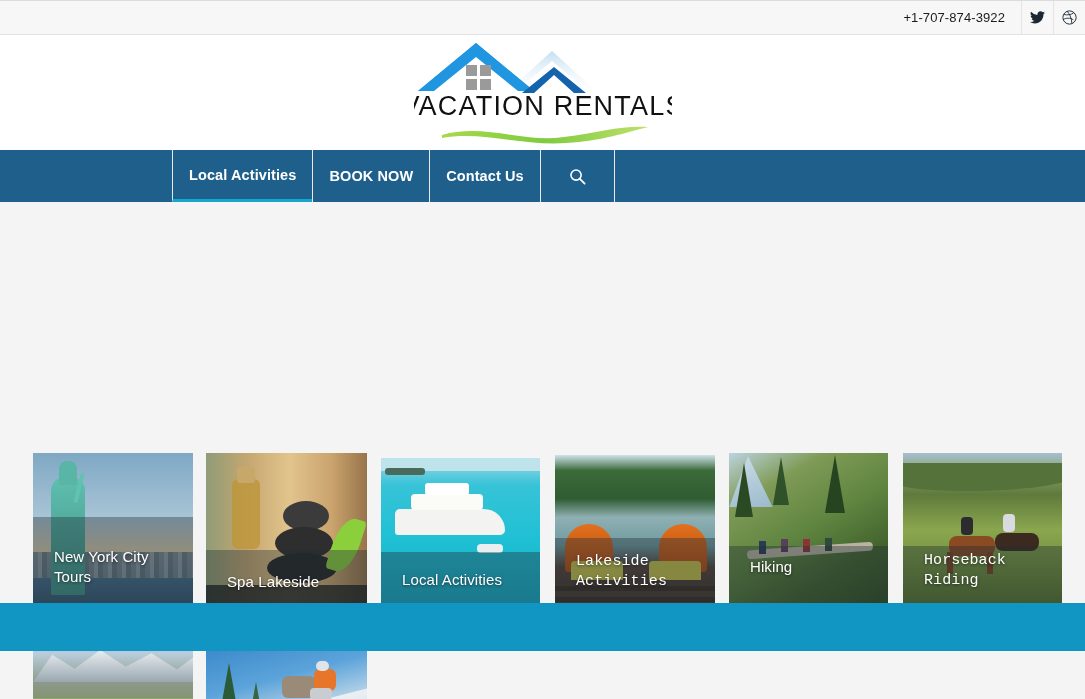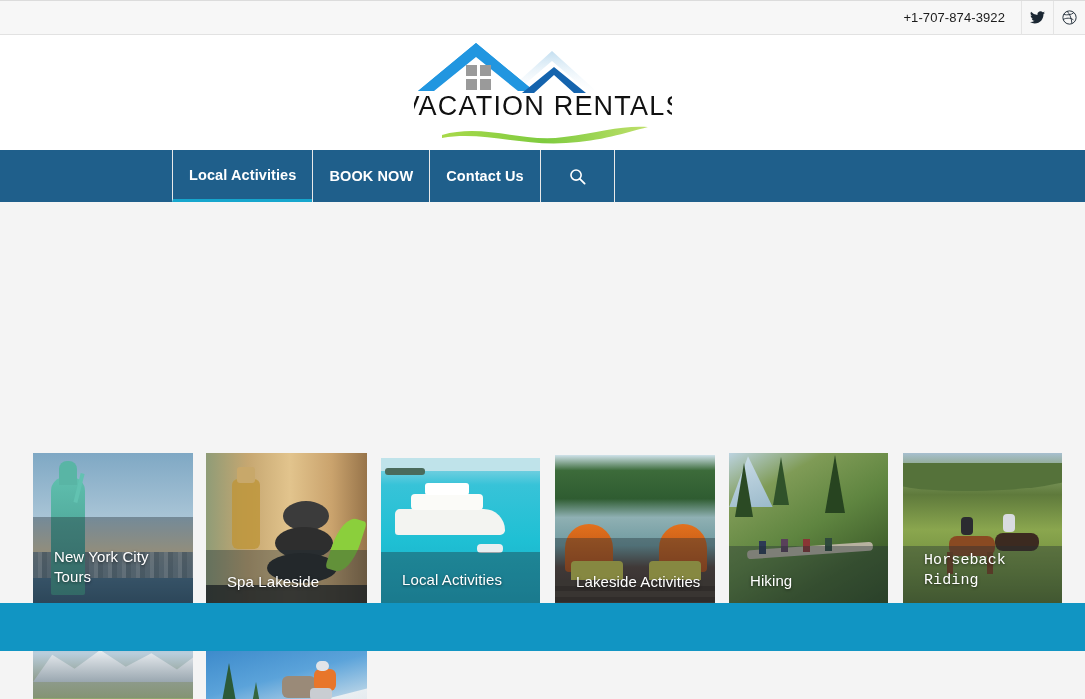--- a/index.html
+++ b/index.html
@@ -230,21 +230,21 @@
         <div style="position:absolute;left:4px;top:7%;width:40px;height:7px;background:#4a6b5c;border-radius:3px;"></div>
         <div style="position:absolute;left:14px;top:34%;width:110px;height:26px;background:#f3f4f1;border-radius:6px 26px 6px 4px;"></div>
         <div style="position:absolute;left:30px;top:24%;width:72px;height:16px;background:#fbfbf8;border-radius:4px;"></div>
         <div style="position:absolute;left:44px;top:17%;width:44px;height:12px;background:#ffffff;border-radius:3px;"></div>
         <div style="position:absolute;left:96px;top:58%;width:26px;height:9px;background:#e9eef0;border-radius:4px;"></div>
       </div>
       <div class="overlay" style="height:37%;"></div>
       <div class="caption" style="bottom:17px;">Local Activities</div>
     </div>
 
-    <div class="card" style="left:555px; top:253px; width:160px; height:156px;">
+    <div class="card" style="left:555px; top:253px; width:160px; height:156px;font-family:Liberation Mono, monospace;">
       <div class="photo" style="background:
            linear-gradient(180deg,#cfe2ea 0%,#3c6b3a 10%,#2f5c31 28%,#8fb0b3 40%,#6f9aa0 58%,#54413a 72%,#3b2c26 100%);">
         <div style="position:absolute;left:10px;top:44%;width:48px;height:48px;background:linear-gradient(180deg,#e2711d,#b14a13);border-radius:24px 24px 4px 4px;"></div>
         <div style="position:absolute;left:16px;top:68%;width:52px;height:28px;background:#c6c04a;border-radius:4px;"></div>
         <div style="position:absolute;right:8px;top:44%;width:48px;height:48px;background:linear-gradient(180deg,#e2711d,#b14a13);border-radius:24px 24px 4px 4px;"></div>
         <div style="position:absolute;right:14px;top:68%;width:52px;height:28px;background:#c6c04a;border-radius:4px;"></div>
         <div style="position:absolute;left:0;right:0;bottom:0;height:20%;background:repeating-linear-gradient(180deg,#4a3a31 0 6px,#3a2c25 6px 11px);"></div>
       </div>
       <div class="overlay" style="height:47%;"></div>
       <div class="caption" style="bottom:19px;">Lakeside Activities</div>
@@ -257,21 +257,21 @@
         <div style="position:absolute;left:6px;top:10px;width:18px;height:54px;background:#2b4a24;clip-path:polygon(50% 0,100% 100%,0 100%);"></div>
         <div style="position:absolute;left:44px;top:4px;width:16px;height:48px;background:#30522a;clip-path:polygon(50% 0,100% 100%,0 100%);"></div>
         <div style="position:absolute;left:96px;top:2px;width:20px;height:58px;background:#274420;clip-path:polygon(50% 0,100% 100%,0 100%);"></div>
         <div style="position:absolute;left:18px;top:58%;width:126px;height:9px;background:#b8b2a0;border-radius:4px;transform:rotate(-4deg);"></div>
         <div style="position:absolute;left:30px;top:55%;width:7px;height:13px;background:#2d3a55;"></div>
         <div style="position:absolute;left:52px;top:54%;width:7px;height:13px;background:#59405a;"></div>
         <div style="position:absolute;left:74px;top:54%;width:7px;height:13px;background:#8a3535;"></div>
         <div style="position:absolute;left:96px;top:53%;width:7px;height:13px;background:#2f4a3c;"></div>
       </div>
       <div class="overlay" style="height:42%;"></div>
-      <div class="caption" style="bottom:22px;">Hiking</div>
+      <div class="caption" style="bottom:36px;">Hiking</div>
     </div>
 
     <div class="card" style="left:903px; top:251px; width:159px; height:160px;">
       <div class="photo" style="background:
            linear-gradient(180deg,#a7bfcf 0%,#7f9a5f 14%,#5f7a3c 26%,#8aa64e 48%,#6e8c3c 74%,#4f6a2c 100%);">
         <div style="position:absolute;left:-10%;top:6%;width:120%;height:18%;background:#55723a;border-radius:0 0 60% 40%;"></div>
         <div style="position:absolute;left:46px;top:52%;width:46px;height:20px;background:#8a4a22;border-radius:8px;"></div>
         <div style="position:absolute;left:44px;top:62%;width:6px;height:22px;background:#7a4320;"></div>
         <div style="position:absolute;left:84px;top:62%;width:6px;height:22px;background:#7a4320;"></div>
         <div style="position:absolute;left:58px;top:40%;width:12px;height:18px;background:#2b2b30;border-radius:4px;"></div>

